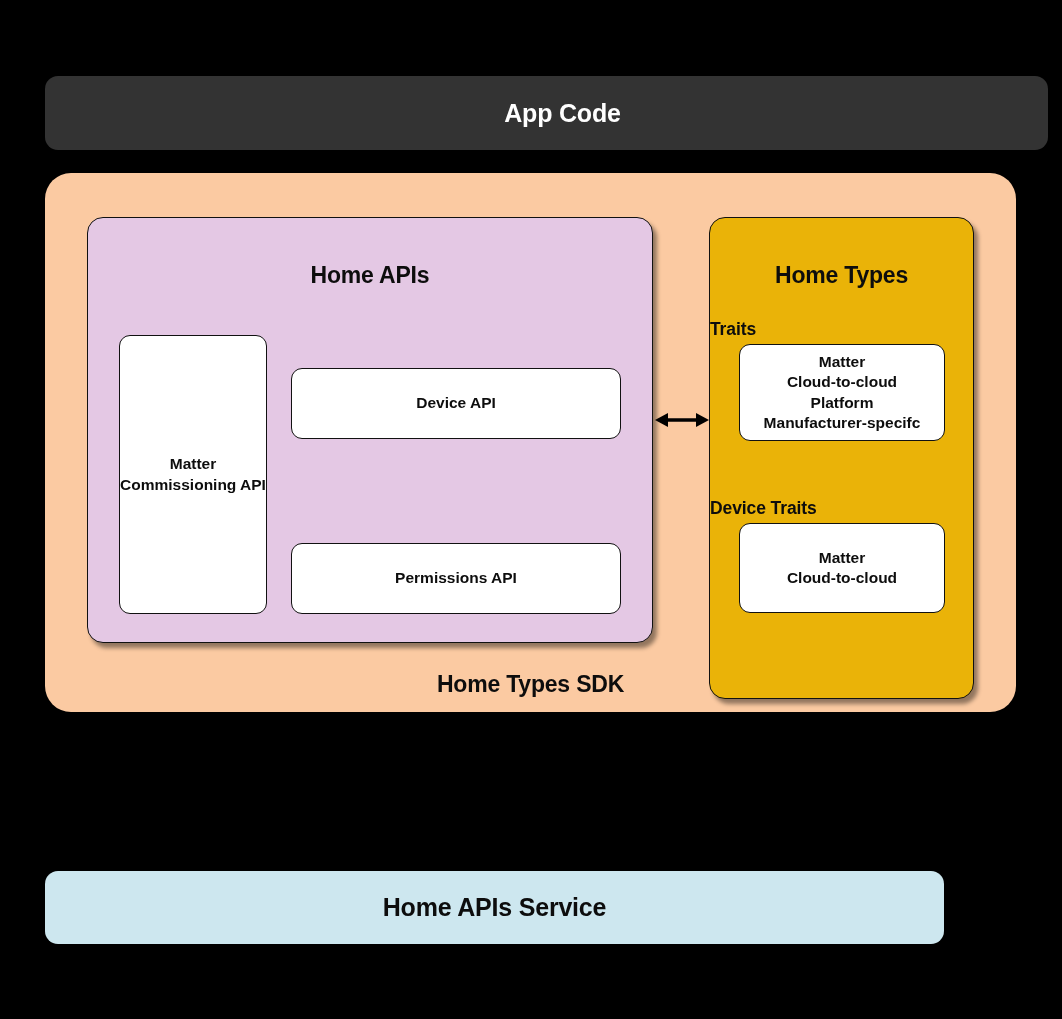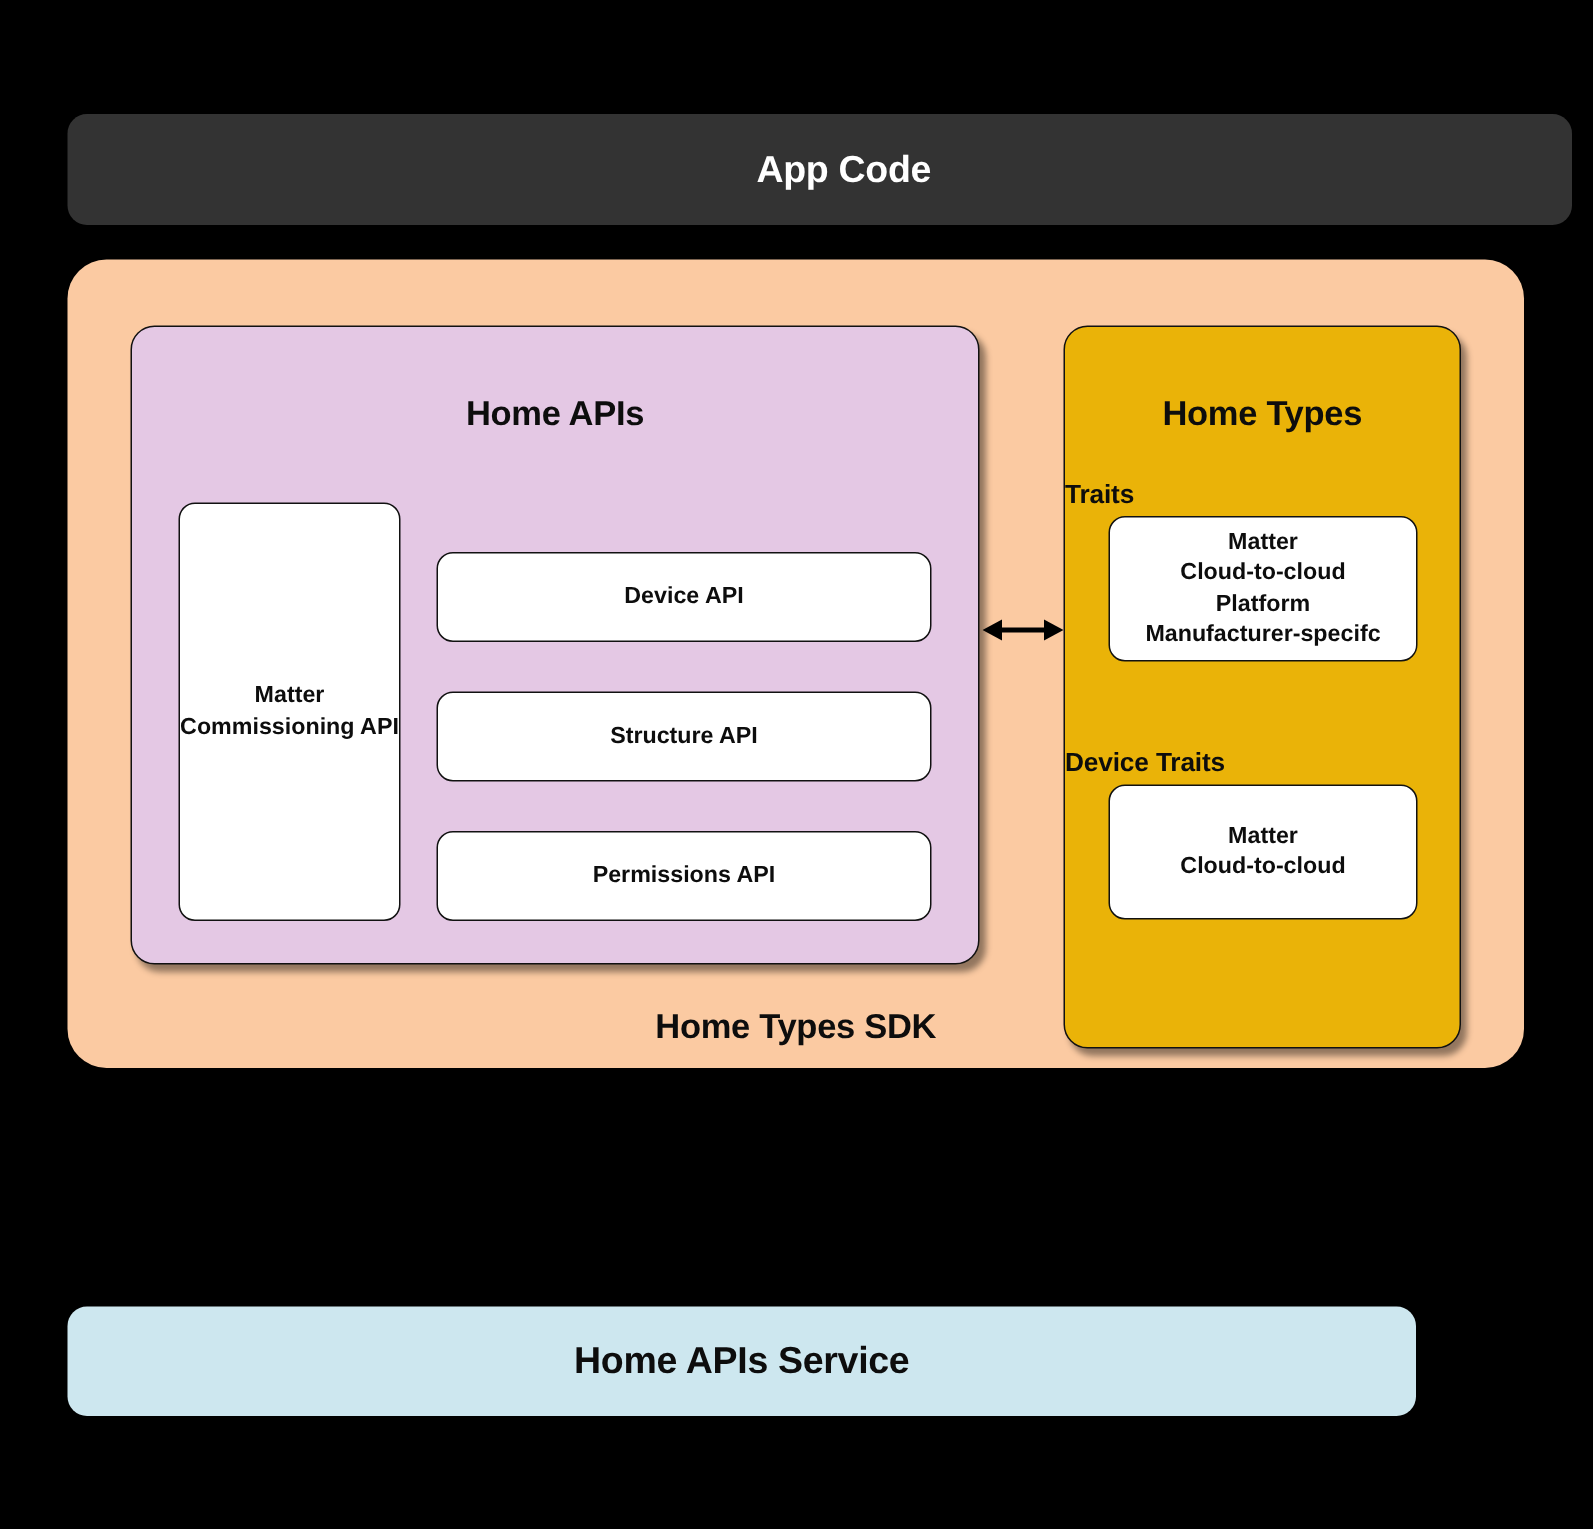--- a/index.html
+++ b/index.html
@@ -228,23 +228,20 @@
             </span>
           </div>
         </div>
 
 
         <div class="api-col-stack">
           <div class="api-box small">
             <span>Device API</span>
           </div>
           <div class="api-box small">
-            <span>Structure API</span>
-          </div>
-          <div class="api-box small">
             <span>Permissions API</span>
           </div>
         </div>
 
       </div>
     </div>
 
     <svg class="connector-arrow" viewBox="0 0 54 24">
       <line x1="9" y1="12" x2="45" y2="12" stroke="#000000" stroke-width="3.4"></line>
       <polygon points="0,12 13,5 13,19" fill="#000000"></polygon>

